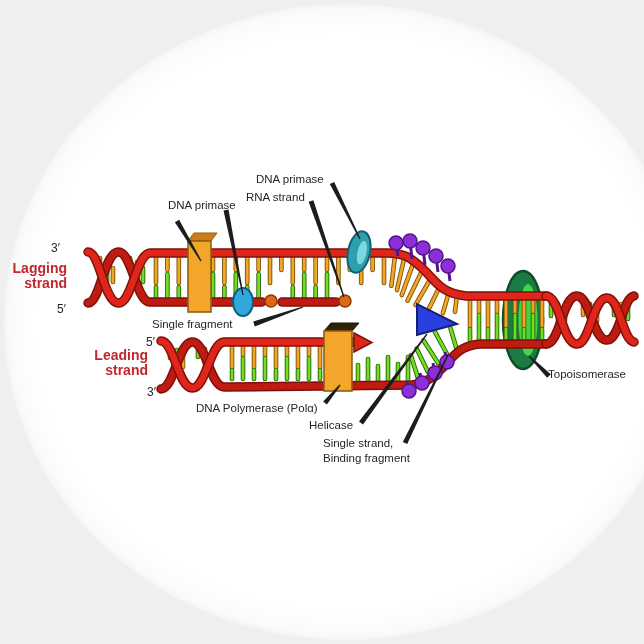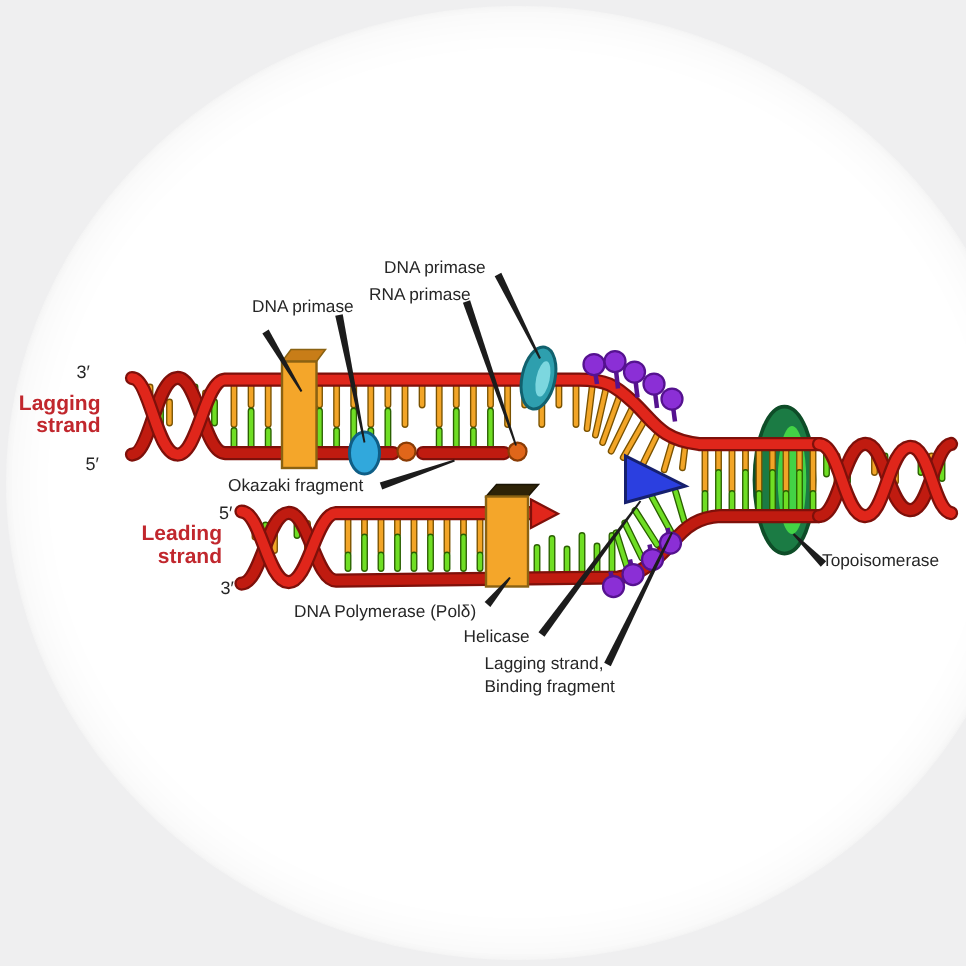--- a/index.html
+++ b/index.html
@@ -303,40 +303,40 @@
             <polygon points="308.6,201.8 343.4,297.2 344.6,296.8 313.4,200.2" fill="#1c1c1c"></polygon>
             <polygon points="254.8,326.4 303.2,307.6 302.8,306.4 253.2,321.6" fill="#1c1c1c"></polygon>
             <polygon points="326.9,404.6 340.5,385.4 339.5,384.6 323.1,401.4" fill="#1c1c1c"></polygon>
             <polygon points="363.0,424.5 427.5,334.4 426.5,333.6 359.0,421.5" fill="#1c1c1c"></polygon>
             <polygon points="407.2,444.1 448.6,355.3 447.4,354.7 402.8,441.9" fill="#1c1c1c"></polygon>
             <polygon points="550.8,374.2 529.5,355.5 528.5,356.5 547.2,377.8" fill="#1c1c1c"></polygon>
           </g>
         </svg>
 
       <div class="lbl" style="left:256px;top:172px">DNA primase</div>
-      <div class="lbl" style="left:246px;top:190px">RNA primase</div>
+      <div class="lbl" style="left:246px;top:190px">RNA strand</div>
       <div class="lbl" style="left:168px;top:198px">DNA primase</div>
-      <div class="lbl" style="left:152px;top:317px">Okazaki fragment</div>
+      <div class="lbl" style="left:152px;top:317px">Single fragment</div>
 
       <div class="lbl prime" style="left:51px;top:241px">3′</div>
       <div class="slbl" style="left:-30px;top:261px;width:97px">
         <div>Lagging</div>
         <div>strand</div>
       </div>
       <div class="lbl prime" style="left:57px;top:302px">5′</div>
 
       <div class="lbl prime" style="left:146px;top:335px">5′</div>
       <div class="slbl" style="left:51px;top:348px;width:97px">
         <div>Leading</div>
         <div>strand</div>
       </div>
       <div class="lbl prime" style="left:147px;top:385px">3′</div>
 
-      <div class="lbl" style="left:196px;top:401px">DNA Polymerase (Polδ)</div>
+      <div class="lbl" style="left:196px;top:401px">DNA Polymerase (Polα)</div>
       <div class="lbl" style="left:309px;top:418px">Helicase</div>
       <div class="lbl" style="left:323px;top:436px">
-        <div>Lagging strand,</div>
+        <div>Single strand,</div>
         <div>Binding fragment</div>
       </div>
       <div class="lbl" style="left:548px;top:367px">Topoisomerase</div>
     </div>
   </div>
 </div>
 
 </body></html>

